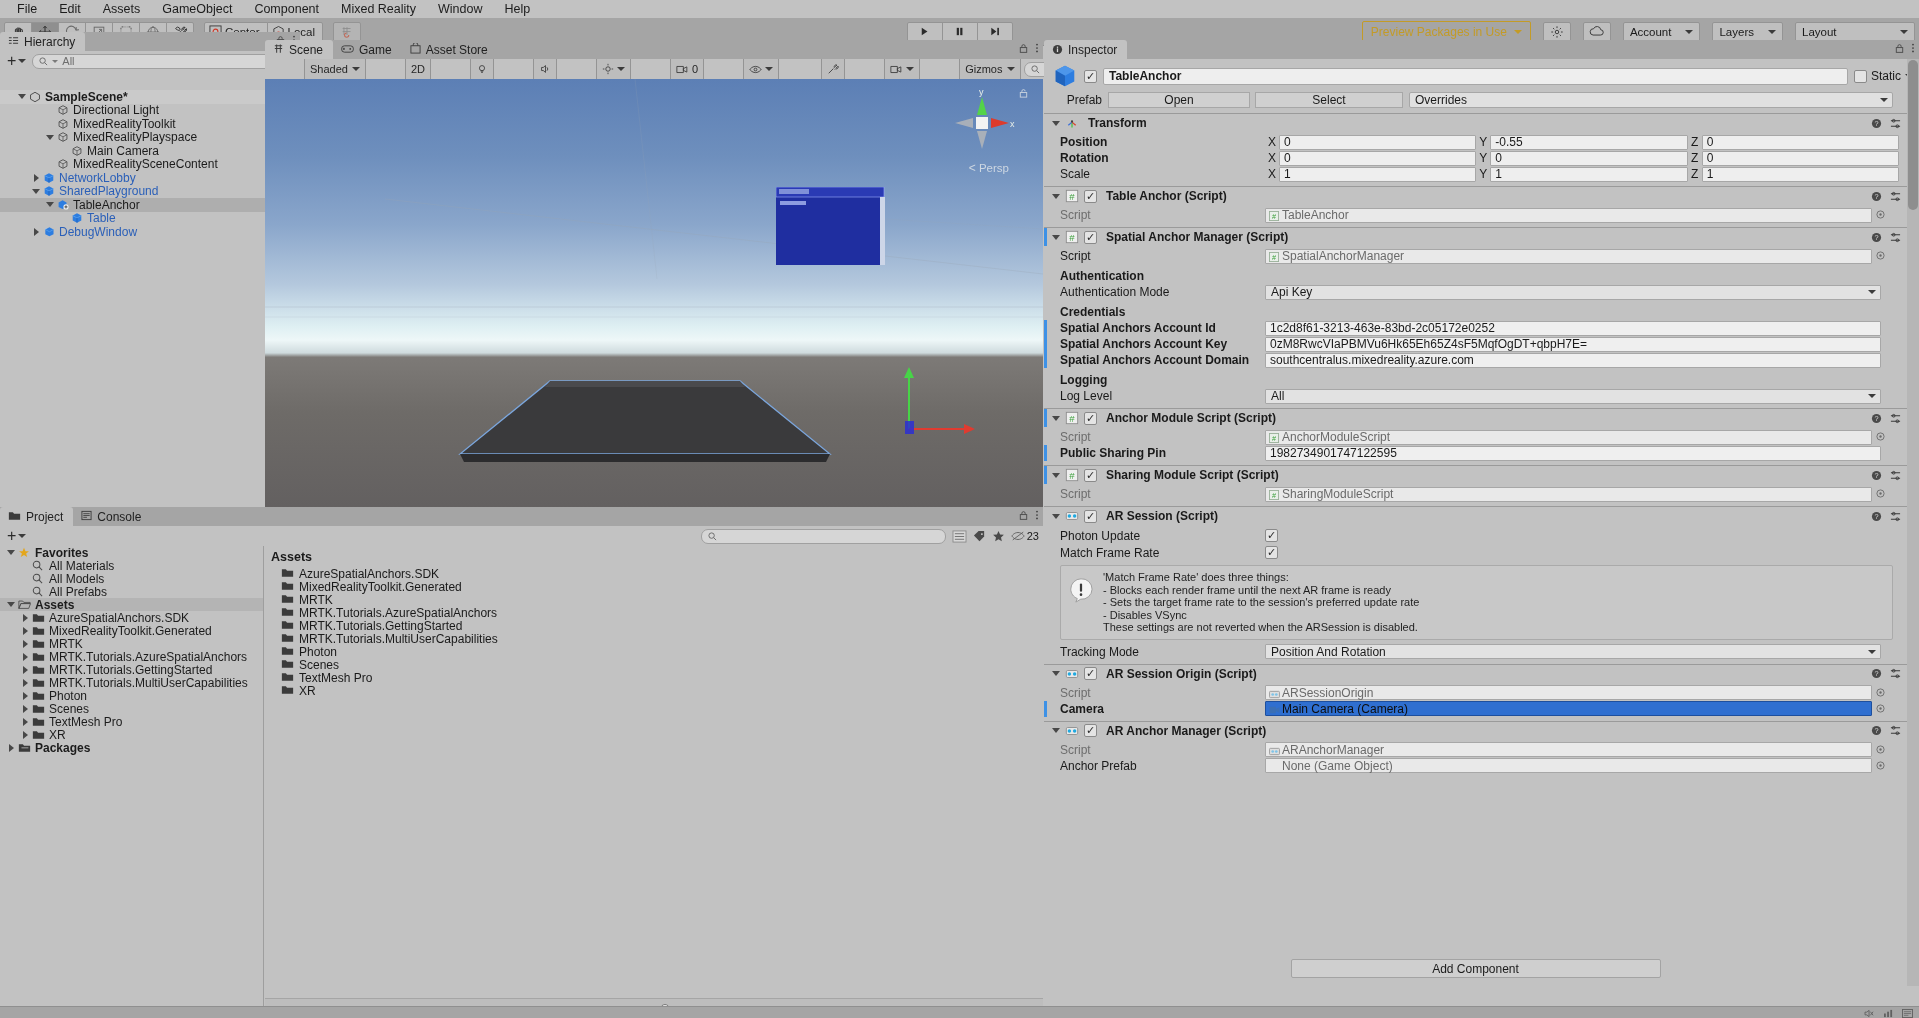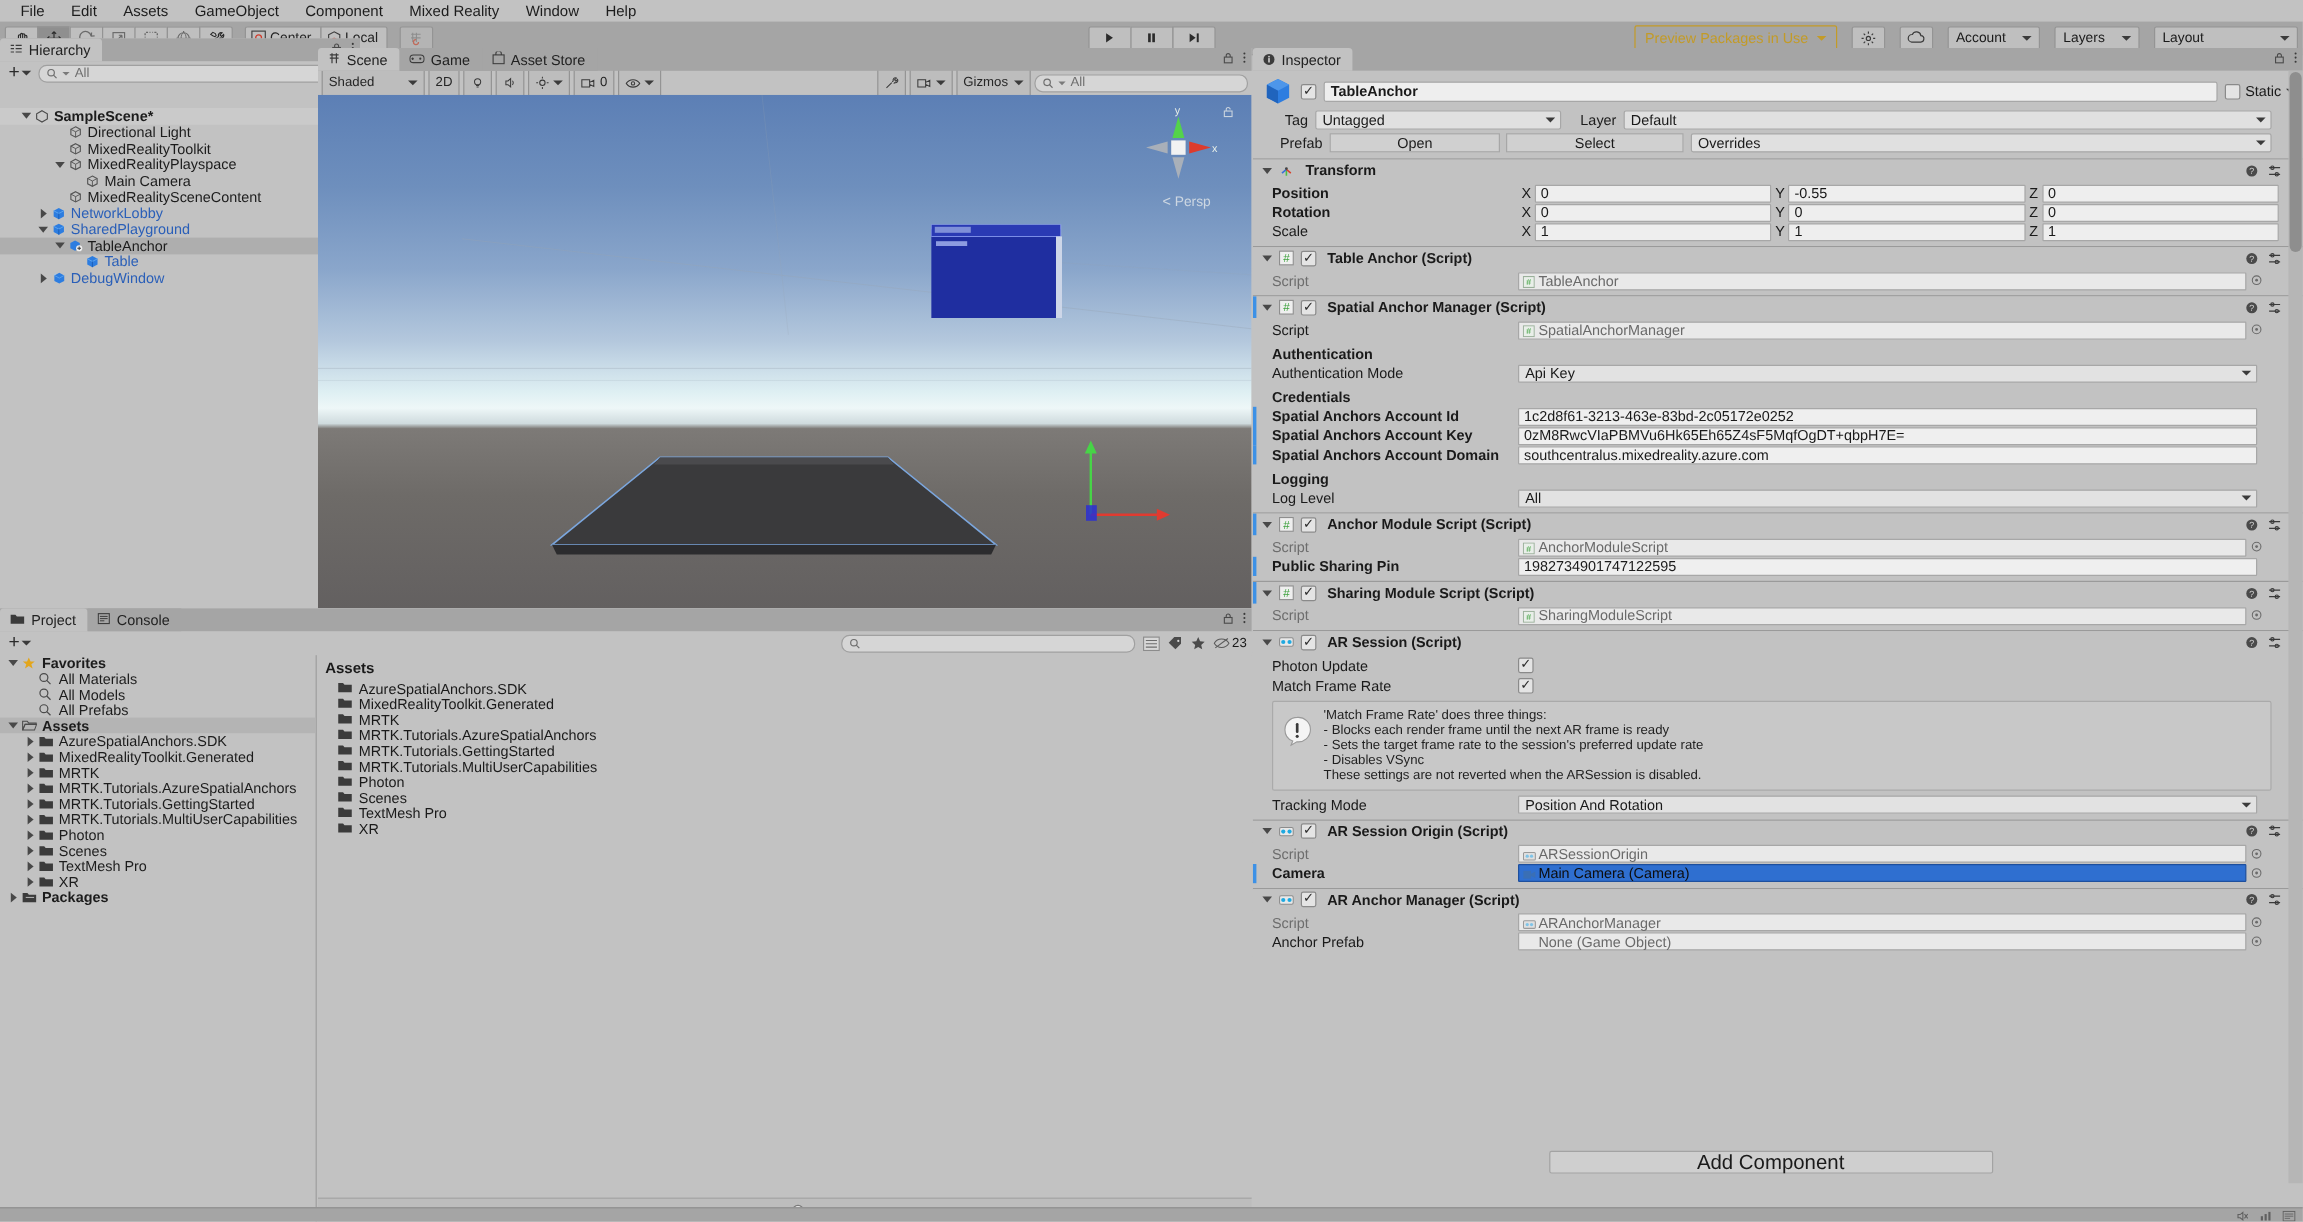--- a/index.html
+++ b/index.html
@@ -85,21 +85,21 @@
   .tri-r { width:0;height:0;border-top:4px solid transparent;border-bottom:4px solid transparent;border-left:5px solid #484848; }
   .tri-d { width:0;height:0;border-left:4px solid transparent;border-right:4px solid transparent;border-top:5px solid #484848; }
   .gicon { width:14px; height:12px; flex:none; display:flex; align-items:center; justify-content:center; margin-right:3px; }
   .hname { color:#1c1c1c; }
   .hname.blue { color:#2a5fb8; }
 
   
   #scene { left:265px; top:40px; width:778px; height:467px; }
   .scene-toolbar { height:20px; background:#c2c2c2; display:flex; align-items:center; padding:0 3px; gap:3px; }
   .sbtn { height:30px; background:#bdbdbd; border:1px solid #949494; border-radius:2px;
-    display:flex; align-items:center; padding:0 5px; gap:4px; font-size:11px; color:#262626; }
+    display:flex; align-items:center; padding:0 5px; gap:4px; font-size:11px; color:#262626;margin-left:36px; }
   .sview { position:absolute; left:0; right:0; top:39px; bottom:0; overflow:hidden; }
   .sky {
     position:absolute; inset:0;
     background: linear-gradient(to bottom,
       #5c7fb5 0%, #6e8fbd 18%, #8aa6cb 34%, #b4c8dd 48%,
       #dff0f3 58%, #eef7f8 61%, #cfdbde 64%,
       #7d7a77 65%, #6e6b68 78%, #636060 100%);
   }
   .horizon-lines { position:absolute; inset:0; }
   .gizmo-axis { position:absolute; right:26px; top:10px; width:70px; height:72px; }
@@ -159,21 +159,21 @@
   .objfield .dot { width:10px; height:10px; flex:none; }
   .textfield { height:15px; background:#efefef; border:1px solid #a7a7a7; border-radius:1px; display:flex; align-items:center; padding:0 4px; font-size:12px; flex:1; overflow:hidden; white-space:nowrap; }
   .ddfield { height:15px; background:#e2e2e2; border:1px solid #a7a7a7; border-radius:1px; display:flex; align-items:center; justify-content:space-between; padding:0 4px 0 5px; font-size:12px; flex:1; }
   .sect-hdr { font-weight:bold; font-size:12px; padding:5px 0 1px 16px; }
   .cbrow { height:17px; display:flex; align-items:center; font-size:12px; padding-left:16px; }
   .cbrow .lbl { width:205px; flex:none; }
   .helpbox { margin:4px 6px 4px 16px; background:#c8c8c8; border:1px solid #aaaaaa; border-radius:2px; display:flex; gap:8px; padding:5px 6px; }
   .help-ic { width:28px; flex:none; display:flex; align-items:flex-start; justify-content:center; padding-top:6px; }
   .help-txt { font-size:11px; line-height:12.6px; color:#1f1f1f; }
   .addcomp-wrap { position:absolute; left:0; right:12px; bottom:8px; display:flex; justify-content:center; }
-  .addcomp { width:370px; height:19px; background:#cfcfcf; border:1px solid #a3a3a3; border-radius:2px; display:flex; align-items:center; justify-content:center; font-size:17px; }
+  .addcomp { width:370px; height:19px; background:#cfcfcf; border:1px solid #a3a3a3; border-radius:2px; display:flex; align-items:center; justify-content:center; font-size:12px; }
 
   
   .statusbar { position:absolute; left:0; bottom:0; width:1919px; height:12px; background:#a5a5a5; border-top:1px solid #8f8f8f; }
   .status-right { position:absolute; right:6px; top:0; display:flex; gap:8px; align-items:center; height:12px; }
 </style>
 </head>
 <body>
 
 <div id="app">
 
@@ -962,32 +962,20 @@
             <path d="M14 3l10 5.2L14 13.6 4 8.2z" fill="#4d96ea"></path>
             <path d="M14 13.6V25L4 19.8V8.2z" fill="#2064bd"></path>
           </svg>
           <div class="chk on"></div>
           <div class="name-field">
             <span>TableAnchor</span>
           </div>
           <div class="static-box">
             <div class="chk"></div>
             <span>Static</span>
-            <span class="caret"></span>
-          </div>
-        </div>
-        <div class="go-row2">
-          <span class="fl" style="width:26px;text-align:right;">Tag</span>
-          <div class="dd" style="width:205px;">
-            <span>Untagged</span>
-            <span class="caret"></span>
-          </div>
-          <span class="fl" style="width:40px;text-align:right;">Layer</span>
-          <div class="dd" style="flex:1;margin-right:20px;">
-            <span>Default</span>
             <span class="caret"></span>
           </div>
         </div>
         <div class="go-row3" style="padding-bottom:3px;">
           <span class="fl" style="width:38px;text-align:right;">Prefab</span>
           <div class="btn-gray" style="width:142px;">
             <span>Open</span>
           </div>
           <div class="btn-gray" style="width:148px;margin-left:-1px;">
             <span>Select</span>

